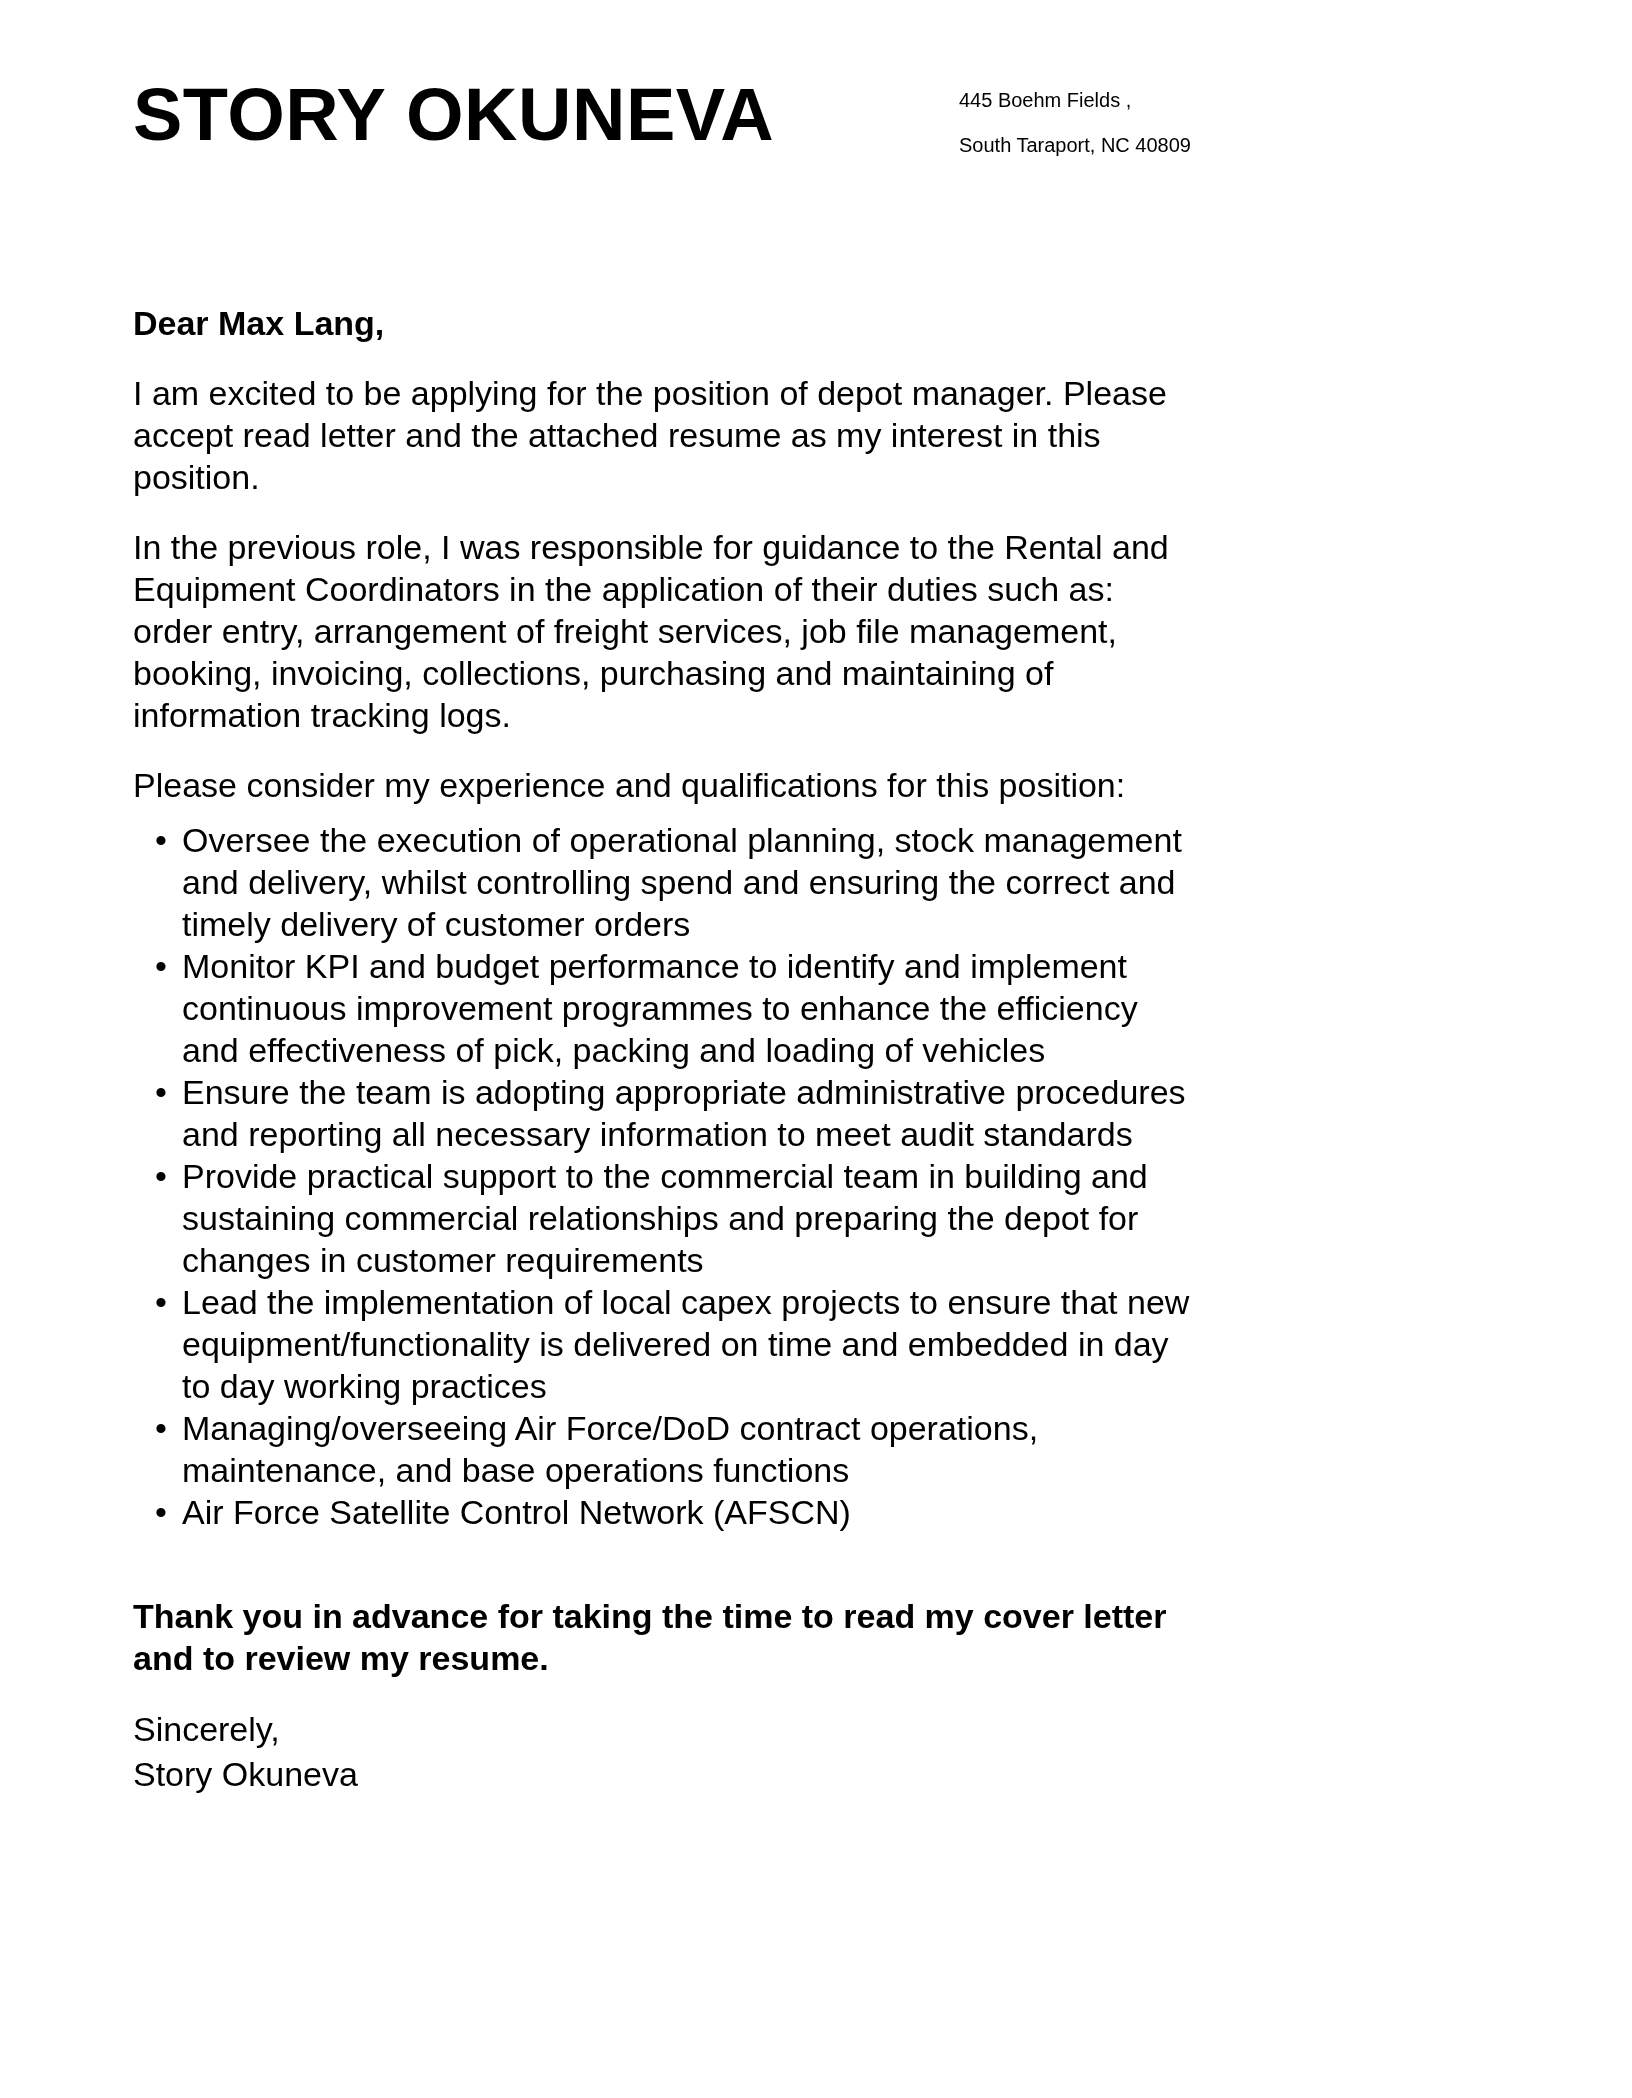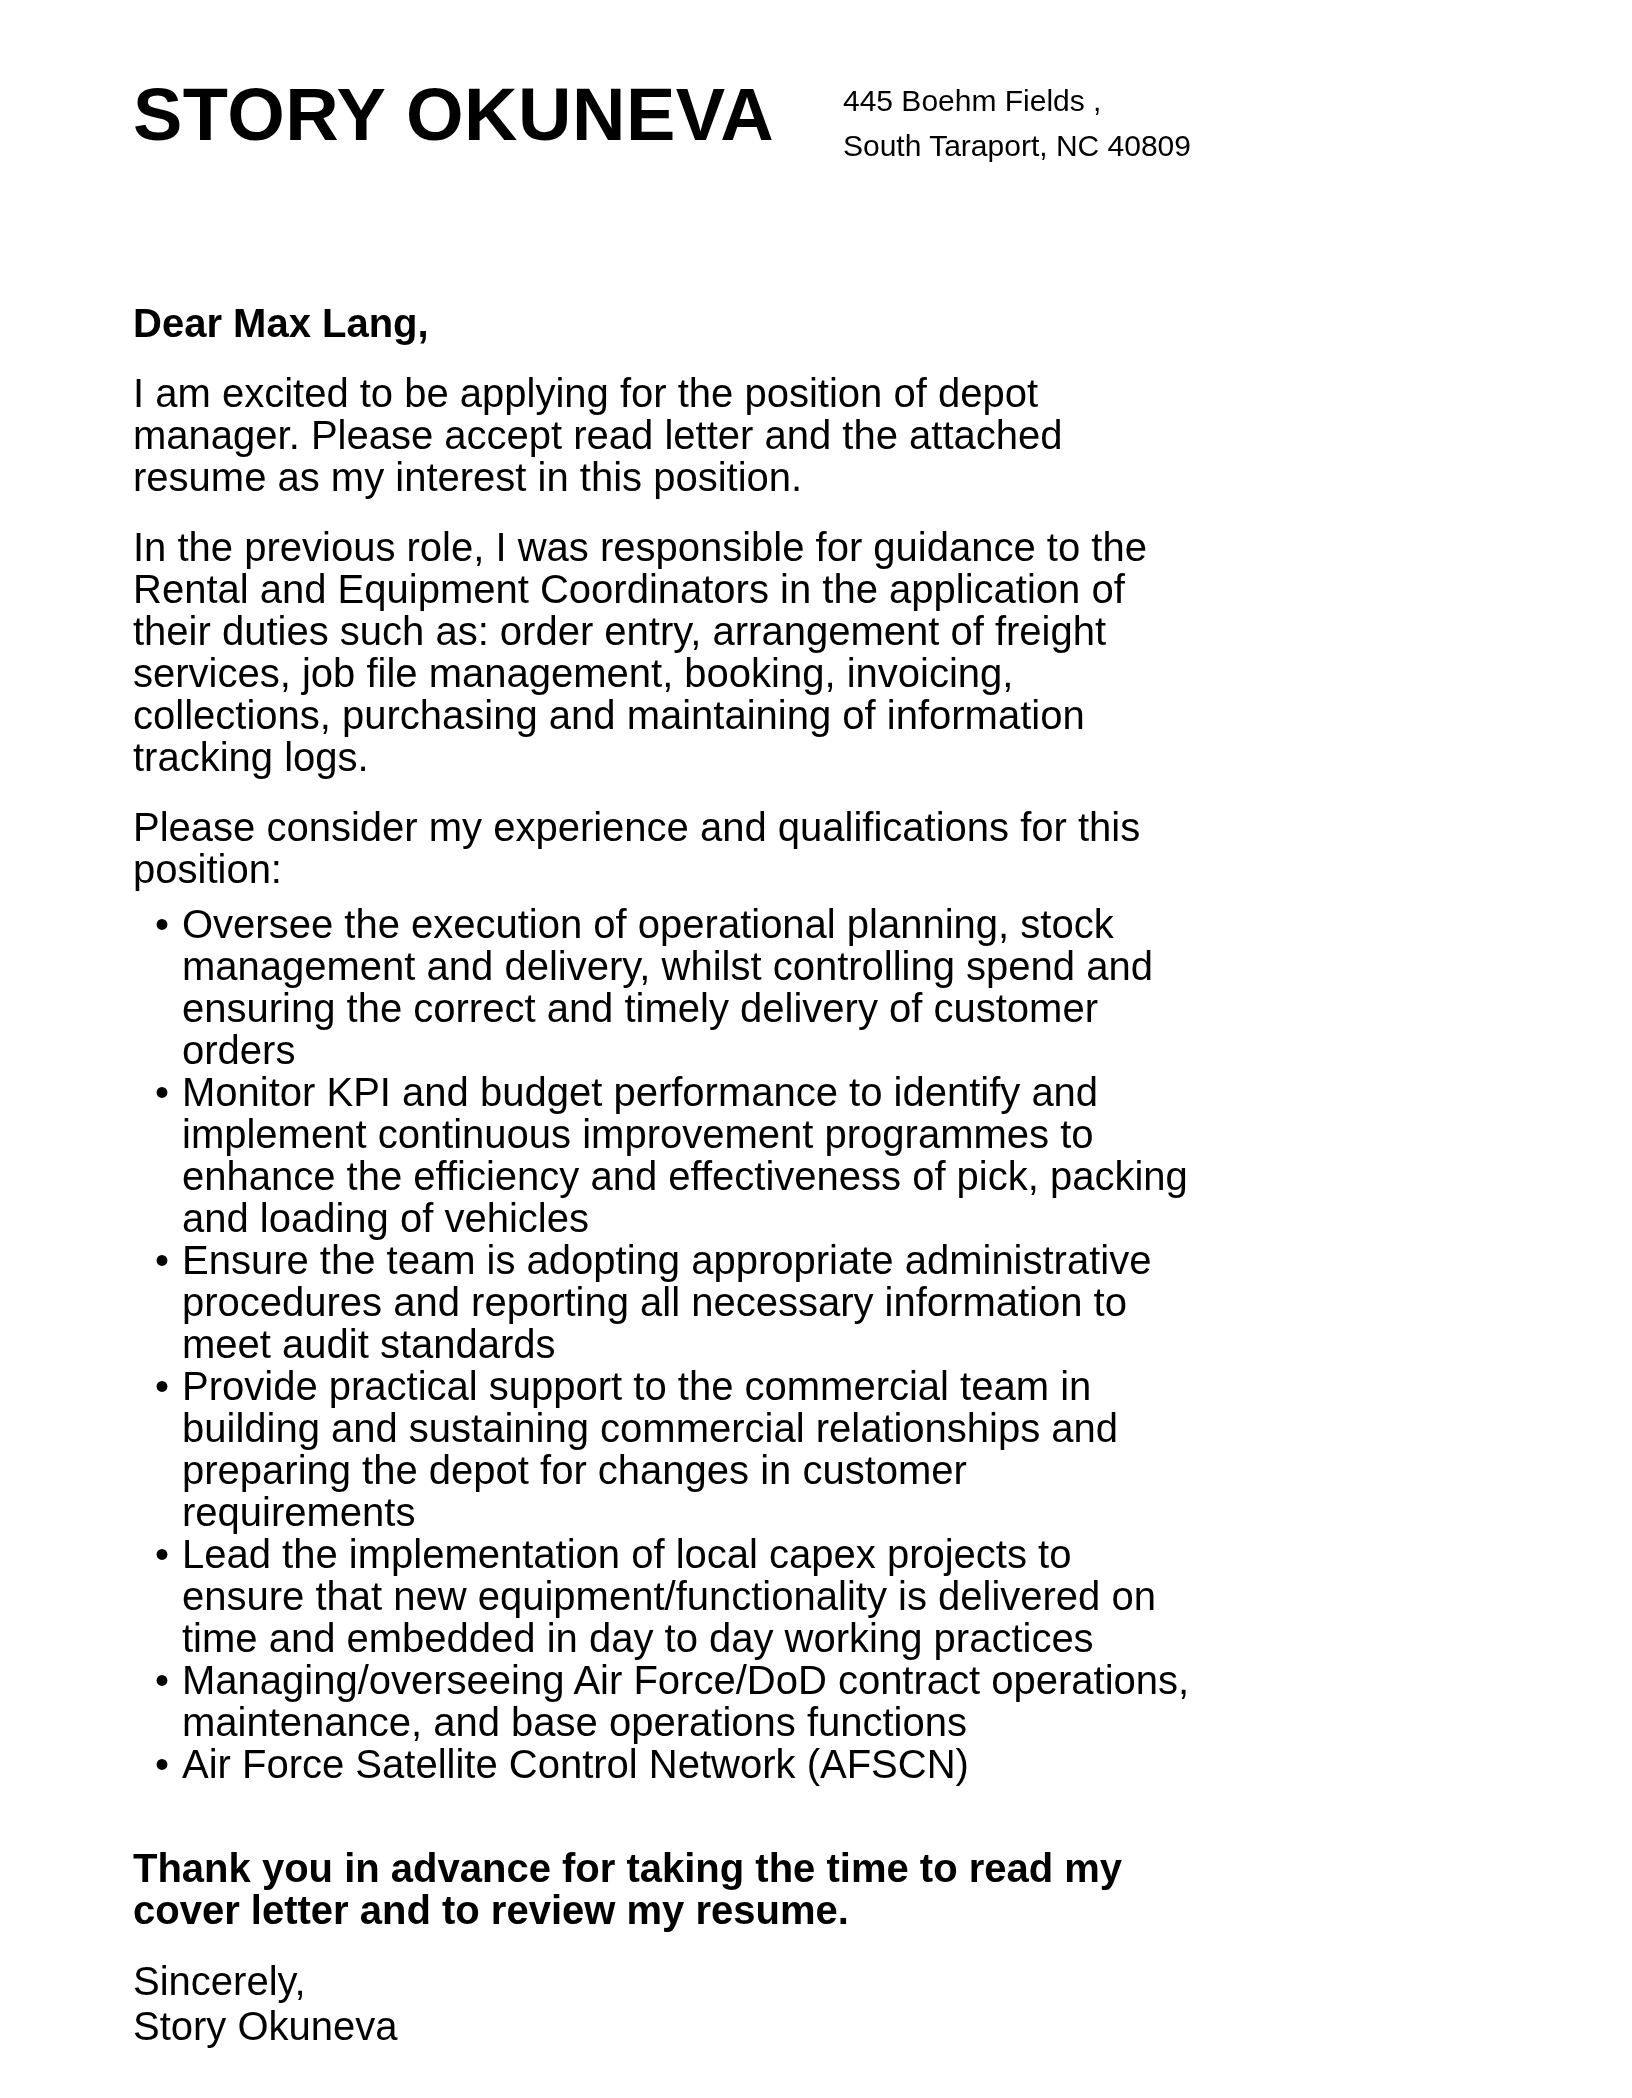--- a/index.html
+++ b/index.html
@@ -24,28 +24,28 @@
   }
   .sender-name {
     margin: 0;
     font-size: 74px;
     font-weight: 700;
     line-height: 74px;
     letter-spacing: 0.5px;
     white-space: nowrap;
   }
   .sender-address {
-    font-size: 30px;
+    font-size: 20px;
     line-height: 45px;
     text-align: left;
     margin-top: 0;
   }
   .letter-body {
     margin-top: 134px;
-    font-size: 40px;
+    font-size: 34px;
     line-height: 42px;
   }
   .letter-body p { margin: 28px 0 0 0; }
   .greeting { font-weight: 700; margin-top: 0 !important; }
   .qualifications-list {
     list-style: none;
     margin: 13px 0 0 0;
     padding: 0;
   }
   .qualifications-list li {

